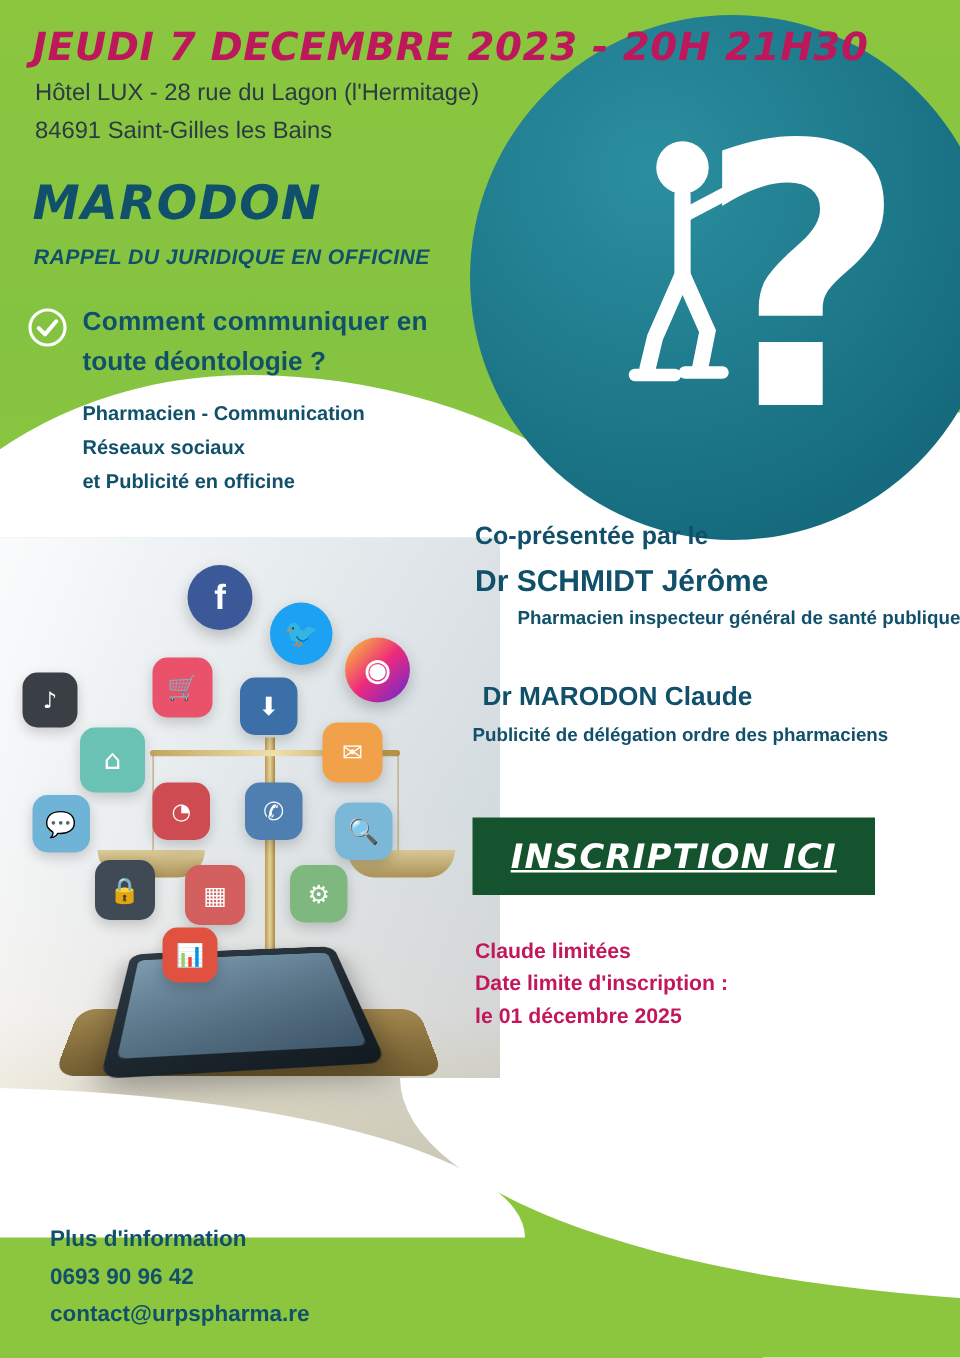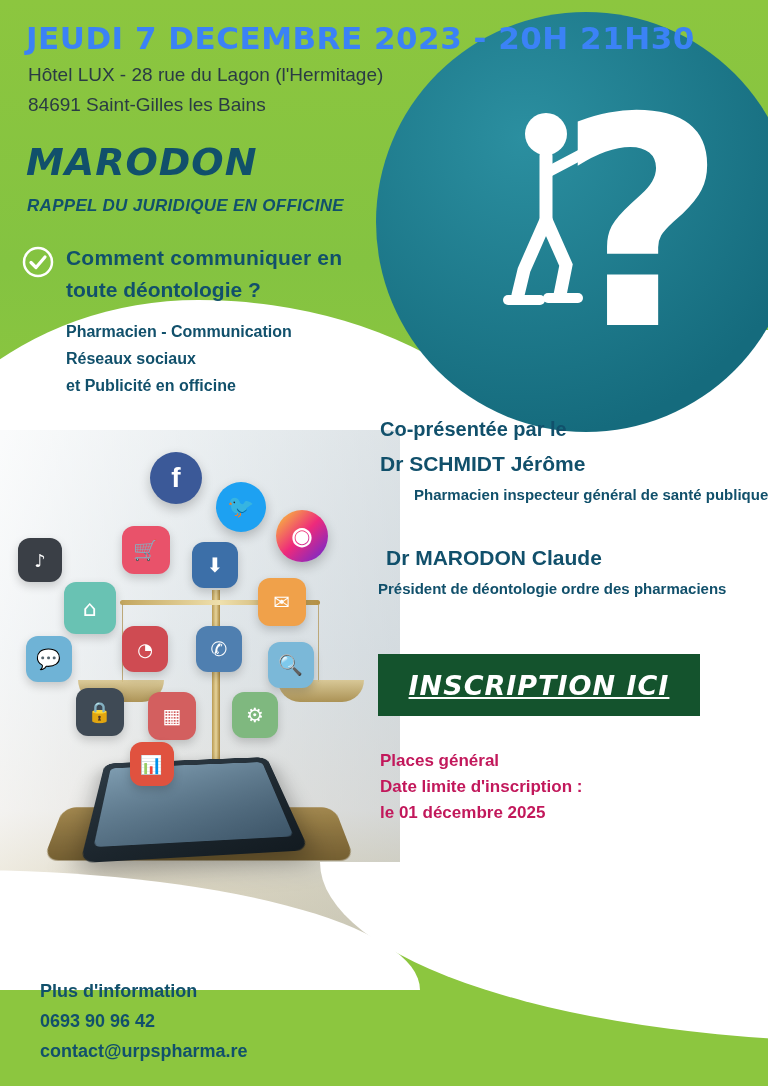--- a/index.html
+++ b/index.html
@@ -63,22 +63,23 @@
     left: 500px; top: 110px;
     width: 110px; height: 210px;
   }
 
   
   .date-line {
     position: absolute;
     left: 26px; top: 20px;
     font-size: 31px;
     font-weight: 800;
+    font-style: italic;
     letter-spacing: 0.5px;
-    color: #3b82f6;
+    color: #be185d;
     font-family: "DejaVu Sans", sans-serif;
     text-align: right;
   }
   .addr1 {
     position: absolute;
     left: 28px; top: 64px;
     font-size: 19px;
     color: #2a3b44;
   }
   .addr2 {
@@ -226,21 +227,21 @@
 
   
   .copres {
     position: absolute;
     left: 380px; top: 418px;
     font-size: 20px; font-weight: 800; color: #11506b;
   }
   .dr1 {
     position: absolute;
     left: 380px; top: 452px;
-    font-size: 21px; font-weight: 800; color: #11506b;
+    font-size: 24px; font-weight: 800; color: #11506b;
   }
   .dr1sub {
     position: absolute;
     left: 378px; top: 484px;
     width: 360px;
     font-size: 15px; font-weight: 800; color: #11506b; line-height: 22px; margin-left: 36px;
   }
   .dr2 {
     position: absolute;
     left: 386px; top: 546px;
@@ -431,28 +432,28 @@
     <div class="soc" style="left:150px; top:22px; width:52px; height:52px; background:#3b5998; font-size:28px;">f</div>
     <div class="soc" style="left:216px; top:52px; width:50px; height:50px; background:#1da1f2; font-size:22px;">🐦</div>
     <div class="soc" style="left:276px; top:80px; width:52px; height:52px; background:linear-gradient(135deg,#f9ce34,#ee2a7b,#6228d7); font-size:24px;">◉</div>
 
   </div>
 
   <div class="copres">Co-présentée par  le</div>
   <div class="dr1">Dr SCHMIDT Jérôme</div>
   <div class="dr1sub">Pharmacien inspecteur général de santé publique</div>
   <div class="dr2">Dr MARODON Claude</div>
-  <div class="dr2sub">Président  de déontologie ordre des pharmaciens</div>
+  <div class="dr2sub">Publicité  de délégation ordre des pharmaciens</div>
 
   <div class="cta">
     <span class="cta-text">INSCRIPTION ICI</span>
   </div>
 
   <div class="limit">
-    <div>Places général</div>
+    <div>Claude limitées</div>
     <div>Date limite d'inscription :</div>
     <div>le 01 décembre 2025</div>
   </div>
 
   <div class="logo-urps">
     <div style="position:relative;">
       <span class="urps-word">urps</span>
       <svg class="cross" viewBox="0 0 44 44">
         <rect x="15" y="1" width="14" height="42" rx="5" fill="#3aa9d6"></rect>
         <rect x="1" y="15" width="42" height="14" rx="5" fill="#8cc63f"></rect>

